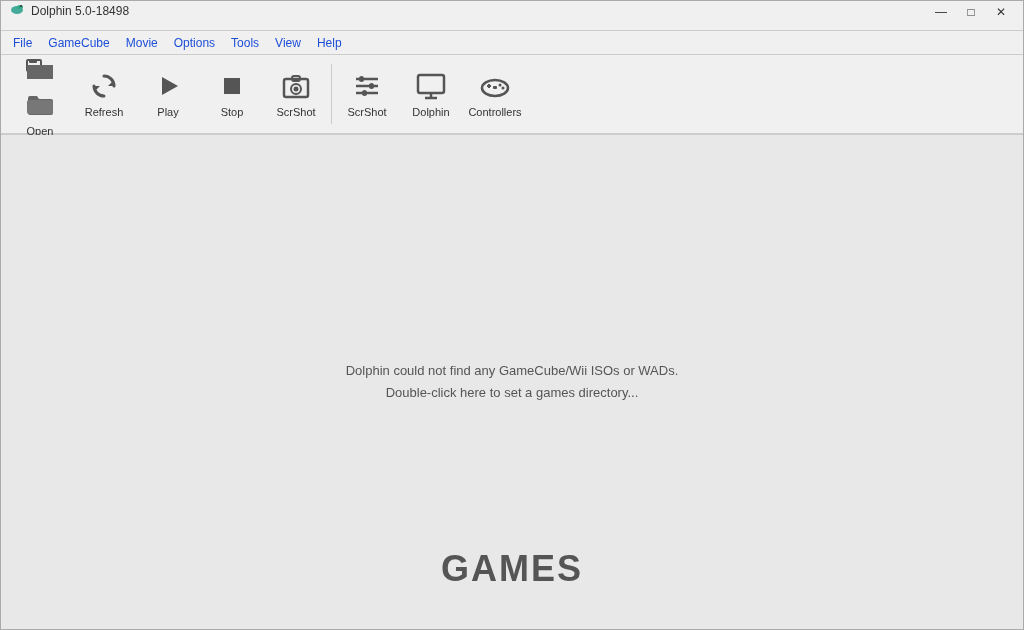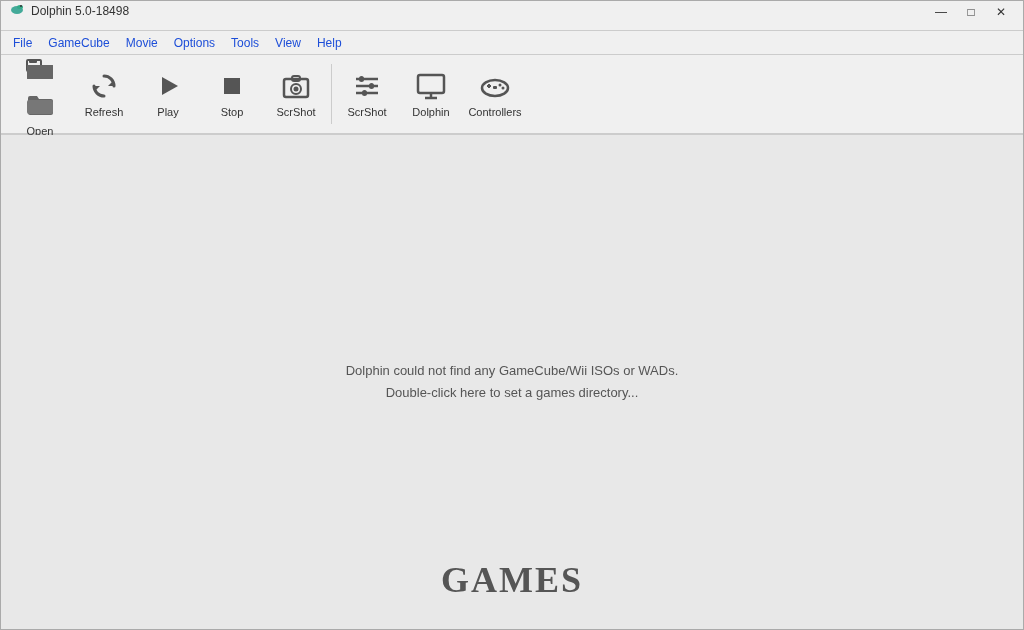--- a/index.html
+++ b/index.html
@@ -129,26 +129,25 @@
       top: 50%;
       left: 50%;
       transform: translate(-50%, -50%);
       text-align: center;
       color: #555;
       font-size: 13px;
       line-height: 1.7;
     }
     .watermark {
       position: absolute;
-      bottom: 28px;
+      bottom: 40px;
       left: 50%;
       transform: translateX(-50%);
       text-align: center;
       line-height: 1.1;
-      font-family: Liberation Serif, serif;
     }
     .watermark-games {
       font-size: 36px;
       font-weight: 900;
       color: #555;
       letter-spacing: 2px;
     }
     .watermark-errors {
       font-size: 36px;
       font-weight: 900;

